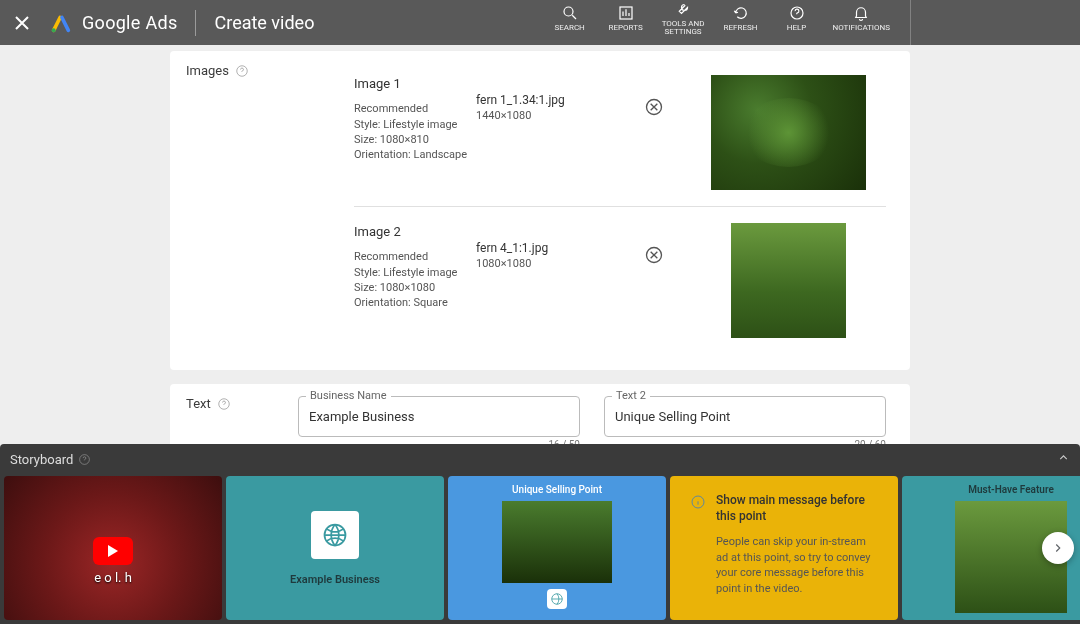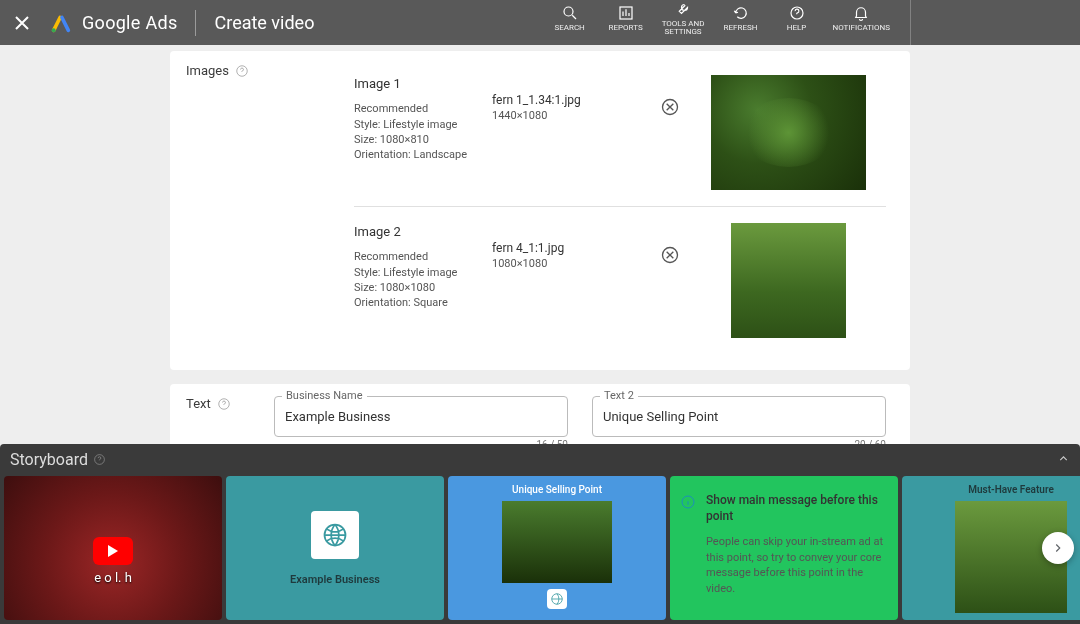--- a/index.html
+++ b/index.html
@@ -24,58 +24,58 @@
 
 .content { position: absolute; top: 45px; left: 0; right: 0; bottom: 180px; overflow: hidden; }
 .card { background: #fff; border-radius: 4px; width: 740px; margin: 6px auto 0; padding: 12px 24px 20px; position: relative; }
 .card2 { margin-top: 14px; padding-bottom: 8px; }
 .section-label { font-size: 13px; color: #3c3c3c; position: absolute; left: 16px; top: 12px; display: flex; align-items: center; gap: 6px; }
 .section-label svg { width: 14px; height: 14px; stroke: #7a7a7a; fill: none; }
 .image-row { display: flex; align-items: flex-start; margin-left: 160px; padding: 12px 0; }
 .row-sep { border-top: 1px solid #e0e0e0; margin-left: 160px; margin-right: 0; margin-top:4px; margin-bottom:4px;}
 .img-meta { width: 118px; font-size: 11px; color: #555; line-height: 1.4; }
 .img-meta .title { font-size: 13px; color: #333; margin-bottom: 8px; }
-.img-file { width: 150px; font-size: 12px; color: #333; padding-top: 18px; margin-left: 20px; }
+.img-file { width: 150px; font-size: 12px; color: #333; padding-top: 18px; margin-left: 4px; }
 .img-file .dims { font-size: 11px; color: #555; margin-top:2px;}
 .remove-btn { width: 20px; height: 20px; margin-top: 22px; margin-left: 18px; cursor: pointer;}
 .remove-btn svg { stroke: #555; stroke-width: 1.6; fill: none; }
 .thumb { width: 155px; height: 115px; margin-left: auto; margin-right: 20px; background: #2d5016; position: relative; overflow: hidden; }
 .thumb.square { width: 115px; height: 115px; margin-right: 40px;}
 .fern { position: absolute; inset: 0; }
 .fern::before, .fern::after { content:''; position:absolute; border-radius:50%; }
 .fern1 { background: radial-gradient(circle at 30% 30%, #4a7c2e 0%, #2d5016 40%, #1a3009 100%); }
 .fern1::before { width:60%; height:60%; top:20%; left:20%; background: radial-gradient(circle, #5d9436 0%, transparent 70%); }
 .fern2 { background: linear-gradient(180deg, #6b9a3e 0%, #3d6820 60%, #2d5016 100%); }
 
 
-.textfields { margin-left: 80px; display: grid; grid-template-columns: 1fr 1fr; gap: 24px 24px; }
+.textfields { margin-left: 104px; display: grid; grid-template-columns: 1fr 1fr; gap: 24px 24px; }
 .field { position: relative; }
 .field-label { position: absolute; top: -7px; left: 8px; background: #fff; padding: 0 4px; font-size: 11px; color: #666; }
 .field input { width: 100%; border: 1px solid #bbb; border-radius: 4px; padding: 12px 10px; font-size: 13px; color: #333; outline: none; }
 .counter { text-align: right; font-size: 10px; color: #777; margin-top: 2px; }
 
 
 .storyboard { position: absolute; left: 0; right: 0; bottom: 0; height: 180px; background: #3a3a3a; border-radius: 4px 4px 0 0; }
-.sb-header { height: 30px; display: flex; align-items: center; padding: 0 10px; color: #ddd; font-size: 16px; }
+.sb-header { height: 30px; display: flex; align-items: center; padding: 0 10px; color: #ddd; font-size: 13px; }
 .sb-header svg { width: 13px; height: 13px; stroke: #aaa; fill: none; margin-left: 5px; }
 .sb-collapse { margin-left: auto; cursor: pointer; }
 .sb-track { position: absolute; top: 32px; left: 4px; right: 0; bottom: 4px; display: flex; gap: 4px; }
 .slide { flex: 0 0 218px; border-radius: 4px; position: relative; overflow: hidden; }
 .slide.teal { background: #3a9aa1; }
 .slide.blue { background: #4a98e0; display:flex; flex-direction:column; align-items:center; justify-content:flex-start; padding-top:8px;}
 .slide.blue .cap { font-size: 10px; color: #fff; font-weight:500;}
 .slide.blue .inimg { width: 110px; height: 82px; margin-top:6px; background: linear-gradient(180deg,#4a7c2e,#1a3009); }
 .slide.blue .chip { width:20px; height:20px; border-radius:4px; background:#fff; margin-top:6px; display:flex; align-items:center; justify-content:center;}
 .slide.teal.biz { display:flex; flex-direction:column; align-items:center; justify-content:center;}
 .slide.teal.biz .iconbox { width:48px; height:48px; background:#fff; border-radius:4px; display:flex; align-items:center; justify-content:center;}
 .slide.teal.biz .label { margin-top: 14px; font-size: 11px; color:#1f3a3d; font-weight:600;}
 .slide.teal.feat { display:flex; flex-direction:column; align-items:center; justify-content:flex-start; padding-top:8px;}
 .slide.teal.feat .cap { font-size:10px; font-weight:600; color:#1f3a3d;}
 .slide.teal.feat .inimg { width:112px; height:112px; margin-top:6px; background: linear-gradient(180deg,#6b9a3e,#2d5016);}
-.slide.info { background:#22c55e; padding:16px 10px; flex: 0 0 228px;}
+.slide.info { background:#eab308; padding:16px 20px; flex: 0 0 228px;}
 .slide.info .row1 { display:flex; gap:10px;}
 .slide.info .row1 svg { width:16px; height:16px; stroke:#1a73e8; fill:none; flex-shrink:0; margin-top:2px;}
 .slide.info .title { font-size:12px; font-weight:500; color:#333; line-height:1.35;}
 .slide.info .body { font-size:11px; color:#555; margin-top:10px; margin-left:26px; line-height:1.4;}
 .slide.intro { flex: 0 0 218px;}
 .intro-bg { position:absolute; inset:0; background: radial-gradient(circle at 50% 60%, #9b2626 0%, #6b1818 50%, #3d0e0e 100%);}
 .intro-bar { position:absolute; top:0; left:0; right:0; height:32px; background:rgba(0,0,0,0.7); display:flex; align-items:center; padding:0 8px; gap:8px;}
 .intro-bar .red { width:16px; height:16px; background: linear-gradient(135deg,#e84e4e,#b82e2e); border-radius:3px; display:flex; align-items:center; justify-content:center;}
 .intro-bar .red svg { width:10px; height:10px; stroke:#fff; stroke-width:2;}
 .intro-bar .t { color:#fff; font-size:12px;}

